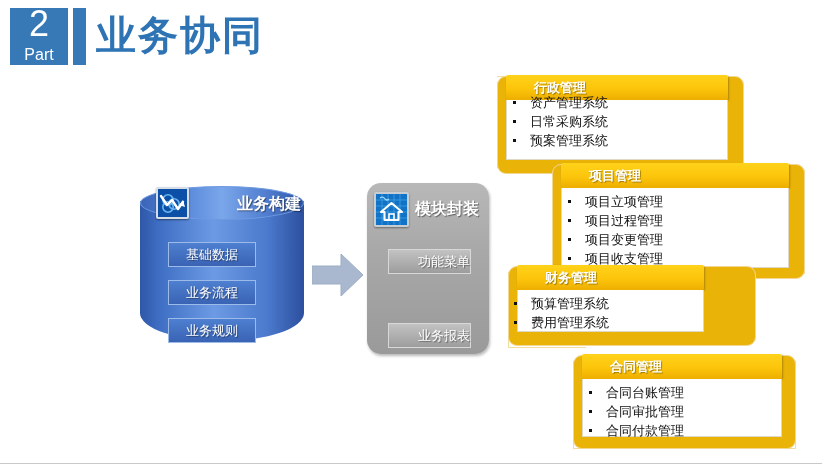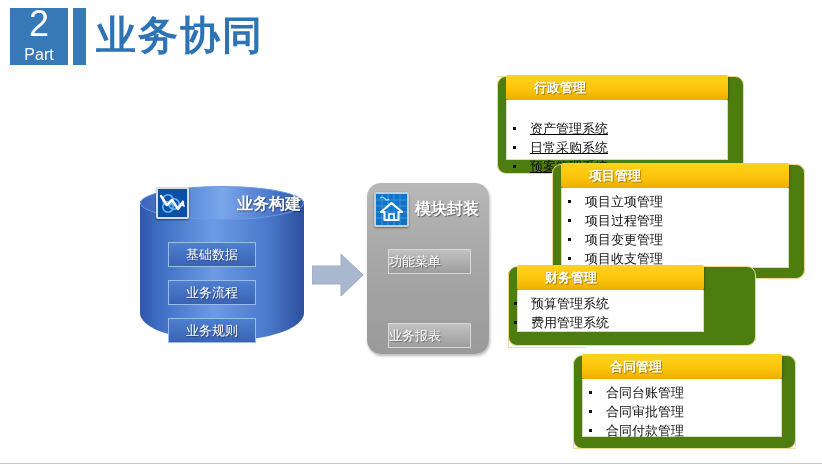--- a/index.html
+++ b/index.html
@@ -184,21 +184,21 @@
     position: absolute;
     left: 21px;
     width: 83px;
     height: 25px;
     background: linear-gradient(to bottom,#c2c2c2,#9d9d9d);
     border: 1px solid #d8d8d8;
     box-sizing: border-box;
     color: #ffffff;
     font-size: 13px;
     line-height: 23px;
-    text-align: left;
+    text-align: right;
     text-shadow: 1px 1px 1px rgba(0,0,0,.4);
   }
   .gray-btn.g1 { top: 66px; }
   .gray-btn.g2 { top: 103px; }
   .gray-btn.g3 { top: 140px; }
 
   
   .banner {
     position: absolute;
     left: 107px;
@@ -214,21 +214,21 @@
     text-align: center;
     letter-spacing: 1px;
     white-space: nowrap;
   }
 
   
   .card {
     position: absolute;
     border: 1px solid #f2d794;
     border-radius: 9px;
-    background: #4d7c0f;
+    background: #eab308;
     box-sizing: border-box;
   }
   .card-head {
     position: absolute;
     left: 8px;
     top: -2px;
     height: 25px;
     background: linear-gradient(to bottom,#ffd21a 0%, #fcc50b 55%, #edae00 100%);
     border-radius: 2px;
     box-shadow: 1px 1px 2px rgba(0,0,0,.25);
@@ -368,21 +368,21 @@
     <div class="gray-label">模块封装</div>
 
     <div class="gray-btn g1">功能菜单</div>
     <div class="gray-btn g3">业务报表</div>
   </div>
 
 
   <div class="card" id="card-admin">
     <div class="card-head">行政管理</div>
     <div class="card-body"></div>
-    <ul class="card-list" style="top:42px;text-decoration:underline;">
+    <ul class="card-list" style="top:16px;">
       <li>资产管理系统</li>
       <li>日常采购系统</li>
       <li>预案管理系统</li>
     </ul>
   </div>
 
   <div class="card" id="card-project">
     <div class="card-head">项目管理</div>
     <div class="card-body"></div>
     <ul class="card-list" style="top:27px;">

